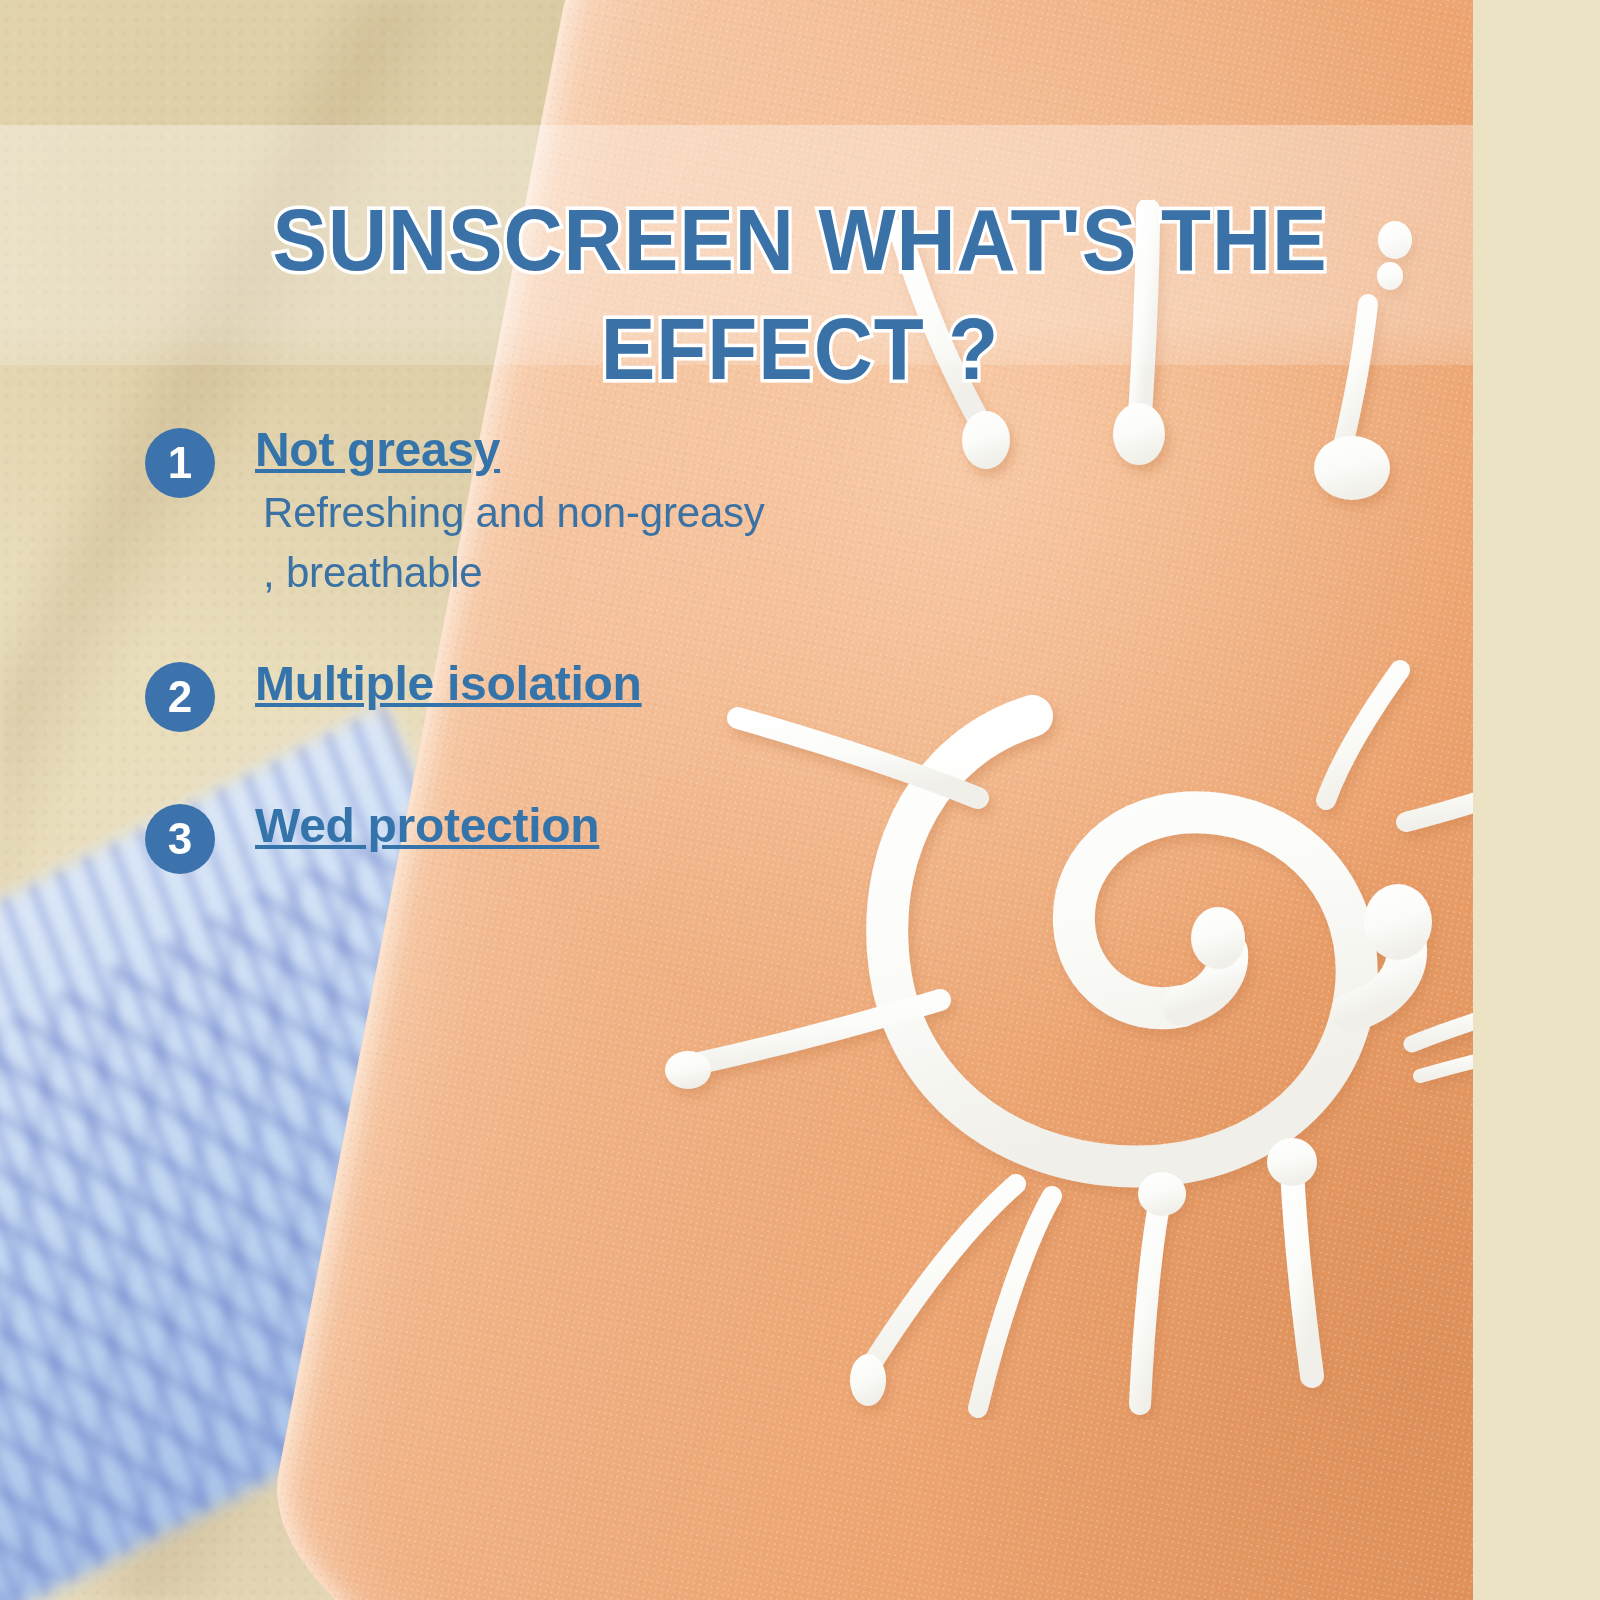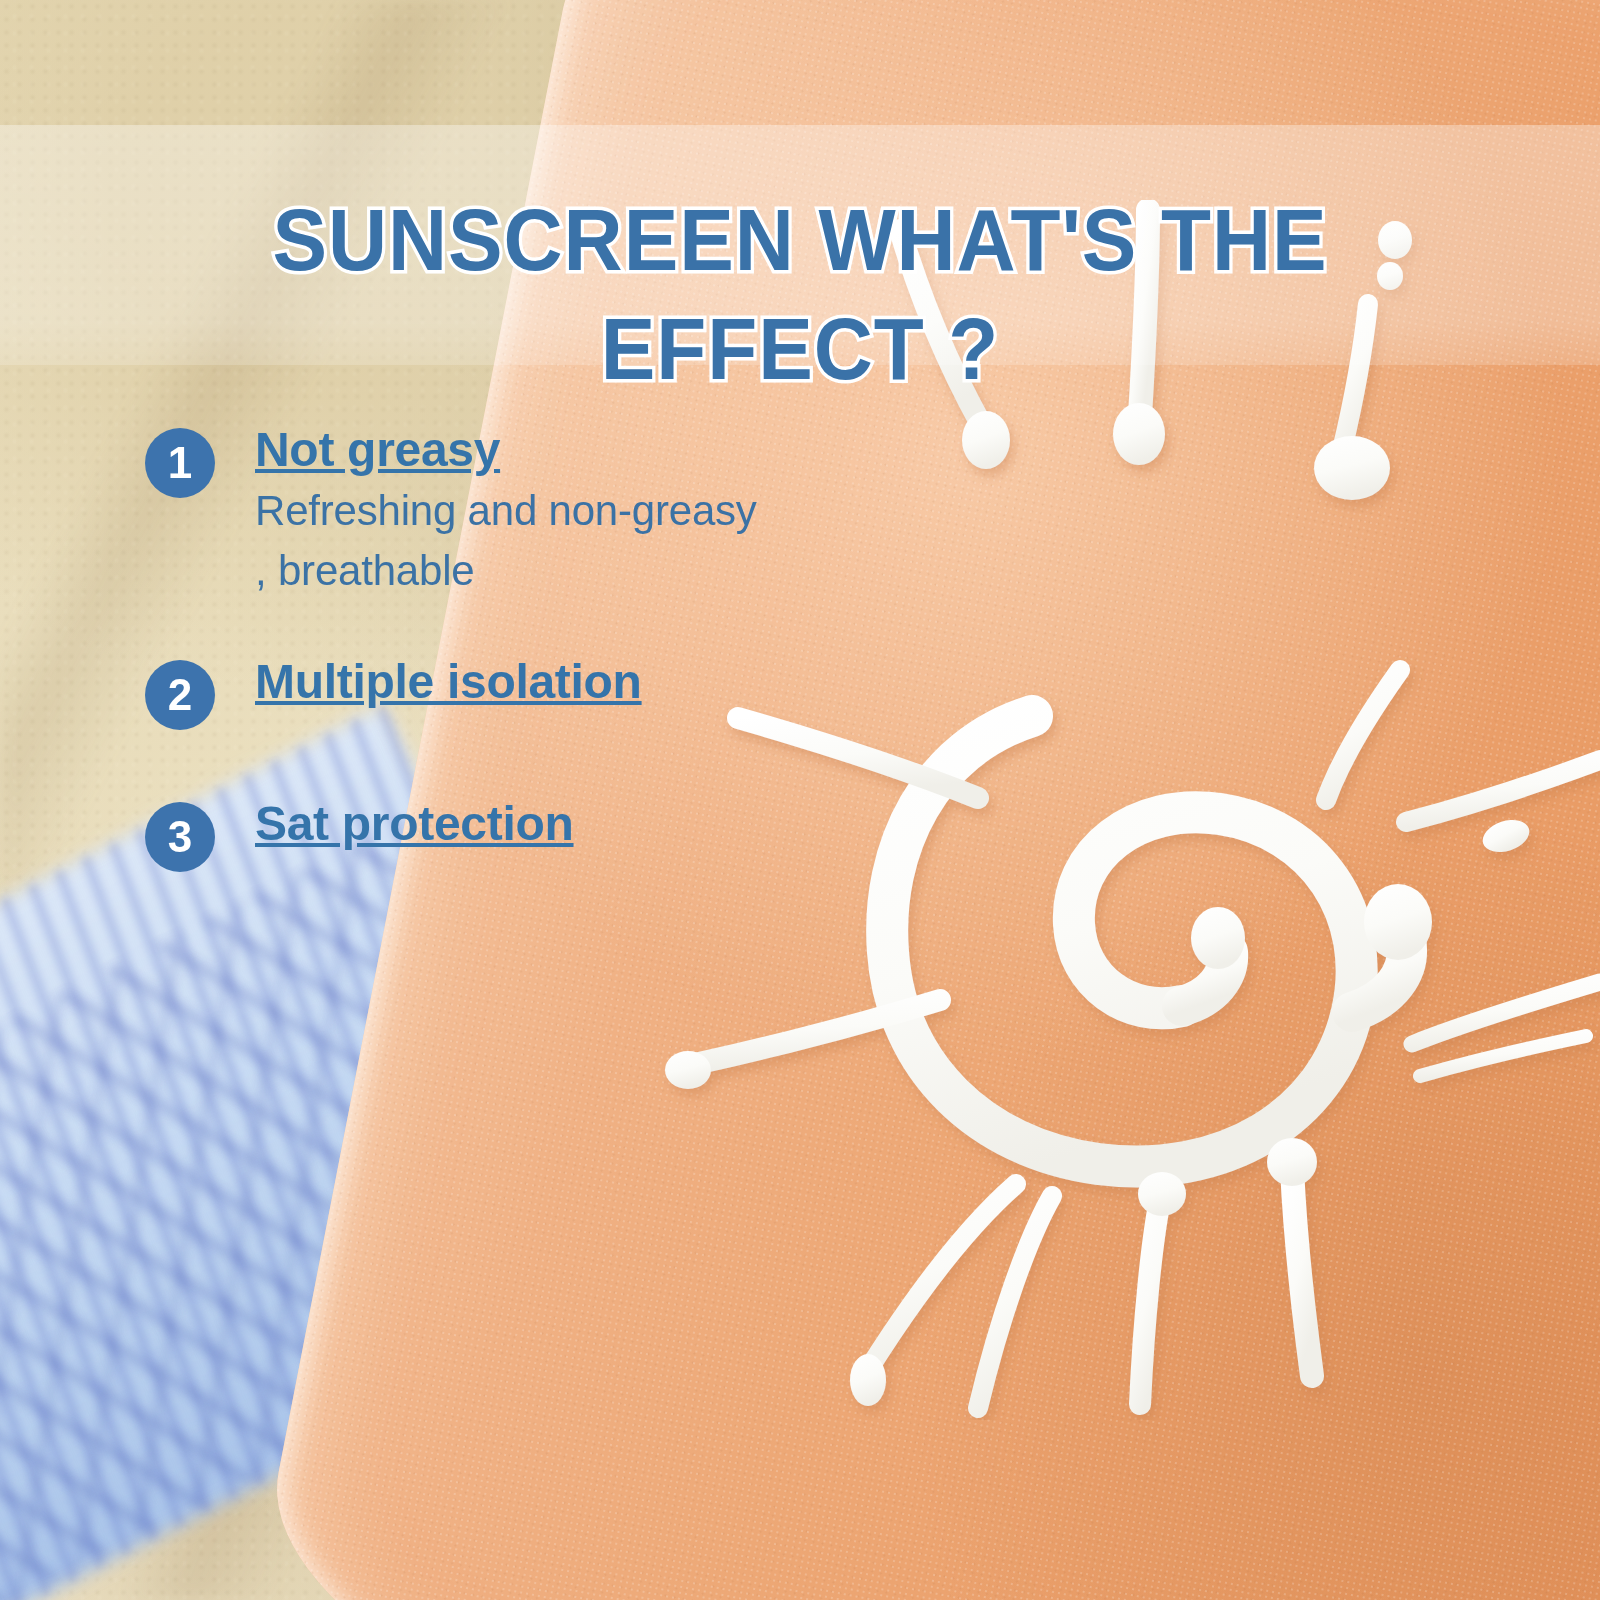--- a/index.html
+++ b/index.html
@@ -1,21 +1,21 @@
 <!DOCTYPE html>
 <html><head>
 <meta charset="utf-8">
 <style>
   html,body{margin:0;padding:0;}
   body{
     width:1600px;height:1600px;overflow:hidden;
     font-family:"Liberation Sans", sans-serif;
     background:#ece2c4;
   }
-  .poster{position:relative;width:1600px;height:1600px;overflow:hidden;}
+  .poster{position:relative;width:1473px;height:1600px;overflow:hidden;}
 
   
   .photo{position:absolute;inset:0;overflow:hidden;}
 
   
   .sand{
     position:absolute;inset:0;
     background:
       radial-gradient(circle at 18% 12%, rgba(222,206,166,.85) 0 9%, rgba(0,0,0,0) 26%),
       radial-gradient(circle at 42% 6%,  rgba(205,186,142,.60) 0 5%, rgba(0,0,0,0) 20%),
@@ -158,21 +158,21 @@
     font-size:44px;font-weight:bold;
     display:flex;align-items:center;justify-content:center;
     line-height:1;
   }
   .f-title{
     font-size:48px;font-weight:bold;color:#3574aa;
     line-height:1.05;margin:0 0 6px 0;letter-spacing:-.3px;text-decoration:underline;
   }
   .f-body{
     font-size:42px;color:#3b72a5;line-height:1.42;
-    margin:0;max-width:520px;letter-spacing:-.2px;
+    margin:8px;max-width:520px;letter-spacing:-.2px;
   }
   .feature.f1{margin-bottom:56px;}
   .feature.f2{margin-bottom:52px;}
 </style>
 </head>
 <body>
 
 <div class="poster">
 
   <div class="photo">
@@ -271,18 +271,18 @@
       <p class="f-body">Refreshing and non-greasy , breathable</p>
     </div>
 
     <div class="feature f2">
       <div class="badge">2</div>
       <h2 class="f-title">Multiple isolation</h2>
     </div>
 
     <div class="feature f3">
       <div class="badge">3</div>
-      <h2 class="f-title">Sat protection</h2>
+      <h2 class="f-title">Wed protection</h2>
     </div>
 
   </div>
 
 </div>
 
 </body></html>

